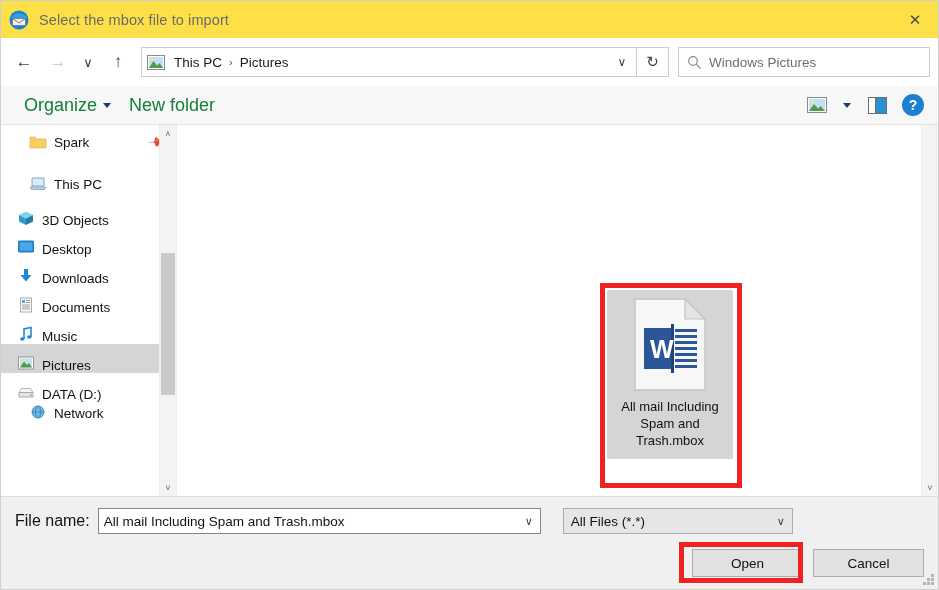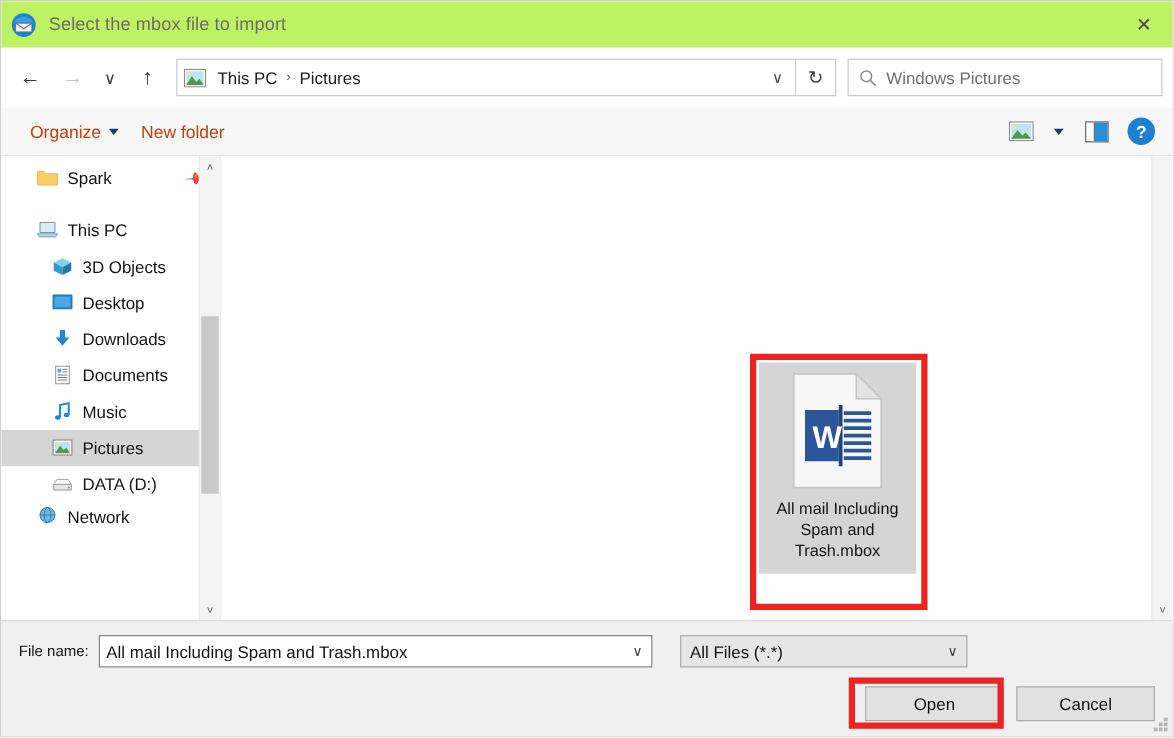--- a/index.html
+++ b/index.html
@@ -18,21 +18,21 @@
     display: flex;
     flex-direction: column;
   }
 
   
   .titlebar {
     height: 37px;
     flex: 0 0 37px;
     display: flex;
     align-items: center;
-    background: #bef264;
+    background: #fde047;
     position: relative;
   }
   .tb-icon {
     width: 22px; height: 22px;
     margin-left: 7px; margin-right: 9px;
     position: relative;
     flex: 0 0 auto;
   }
   .tb-title {
     font-size: 14.5px;
@@ -139,22 +139,22 @@
   .toolbar {
     height: 39px;
     flex: 0 0 39px;
     display: flex;
     align-items: center;
     background: #f7f7f7;
     border-bottom: 1px solid #e2e2e2;
     padding: 0 8px 0 14px;
   }
   .tool-item {
-    font-size: 14px;
-    color: #c2410c;
+    font-size: 18px;
+    color: #15803d;
     padding: 5px 9px;
     display: flex; align-items: center; gap: 6px;
     cursor: default;
   }
   .caret-down {
     width: 0; height: 0;
     border-left: 4px solid transparent;
     border-right: 4px solid transparent;
     border-top: 5px solid #1f3d6b;
   }
@@ -209,21 +209,21 @@
     position: relative;
   }
   .tree-item.selected { background: #d5d5d5; }
   .tree-icon {
     width: 18px; height: 18px;
     margin-right: 7px;
     flex: 0 0 auto;
     position: relative;
   }
   .indent-1 { padding-left: 28px; }
-  .indent-2 { padding-left: 40px; }
+  .indent-2 { padding-left: 16px; align-items: flex-end; }
   .pin {
     margin-left: auto;
     margin-right: 10px;
     color: #8a8a8a;
     font-size: 13px;
     transform: rotate(40deg);
   }
   .tree-gap { height: 13px; }
 
   
@@ -312,21 +312,21 @@
     border-top: 1px solid #dcdcdc;
     position: relative;
     padding: 0 14px;
   }
   .fname-row {
     display: flex;
     align-items: center;
     padding-top: 11px;
   }
   .fname-label {
-    font-size: 12px;
+    font-size: 16px;
     color: #111;
     margin-right: 8px;
     white-space: nowrap;
   }
   .fname-combo {
     width: 443px;
     height: 26px;
     background: #ffffff;
     border: 1px solid #868686;
     display: flex;

